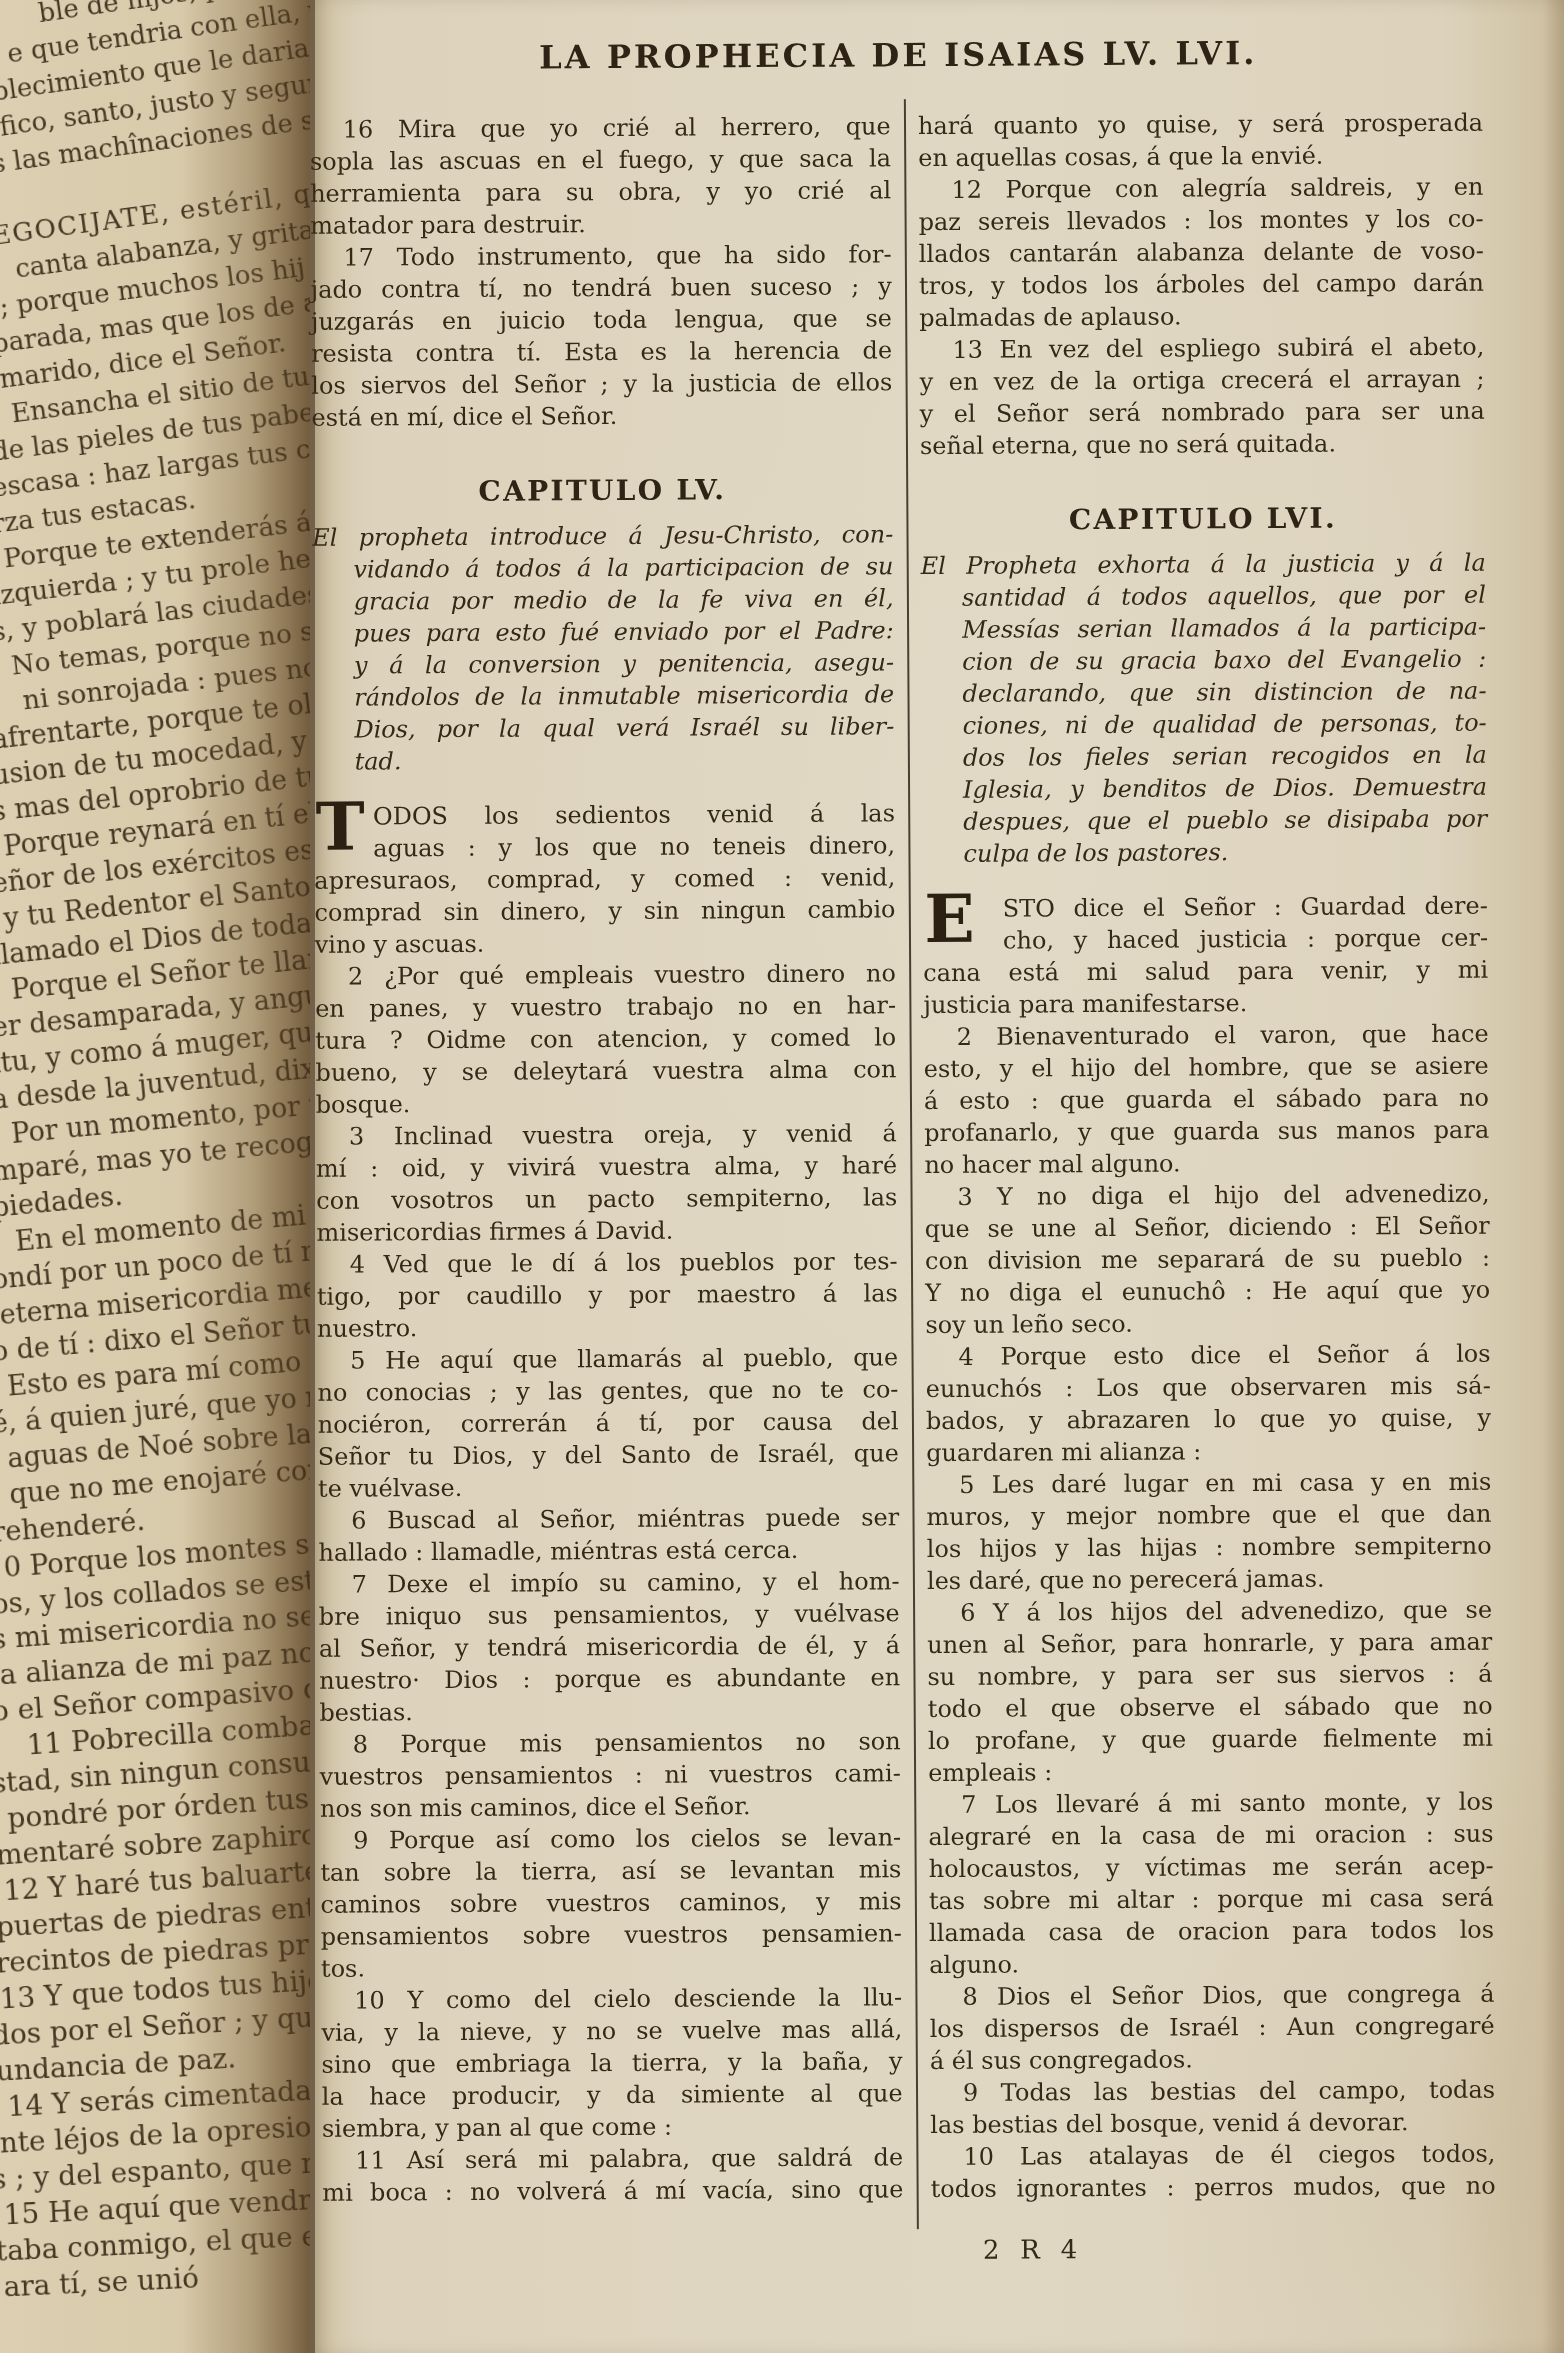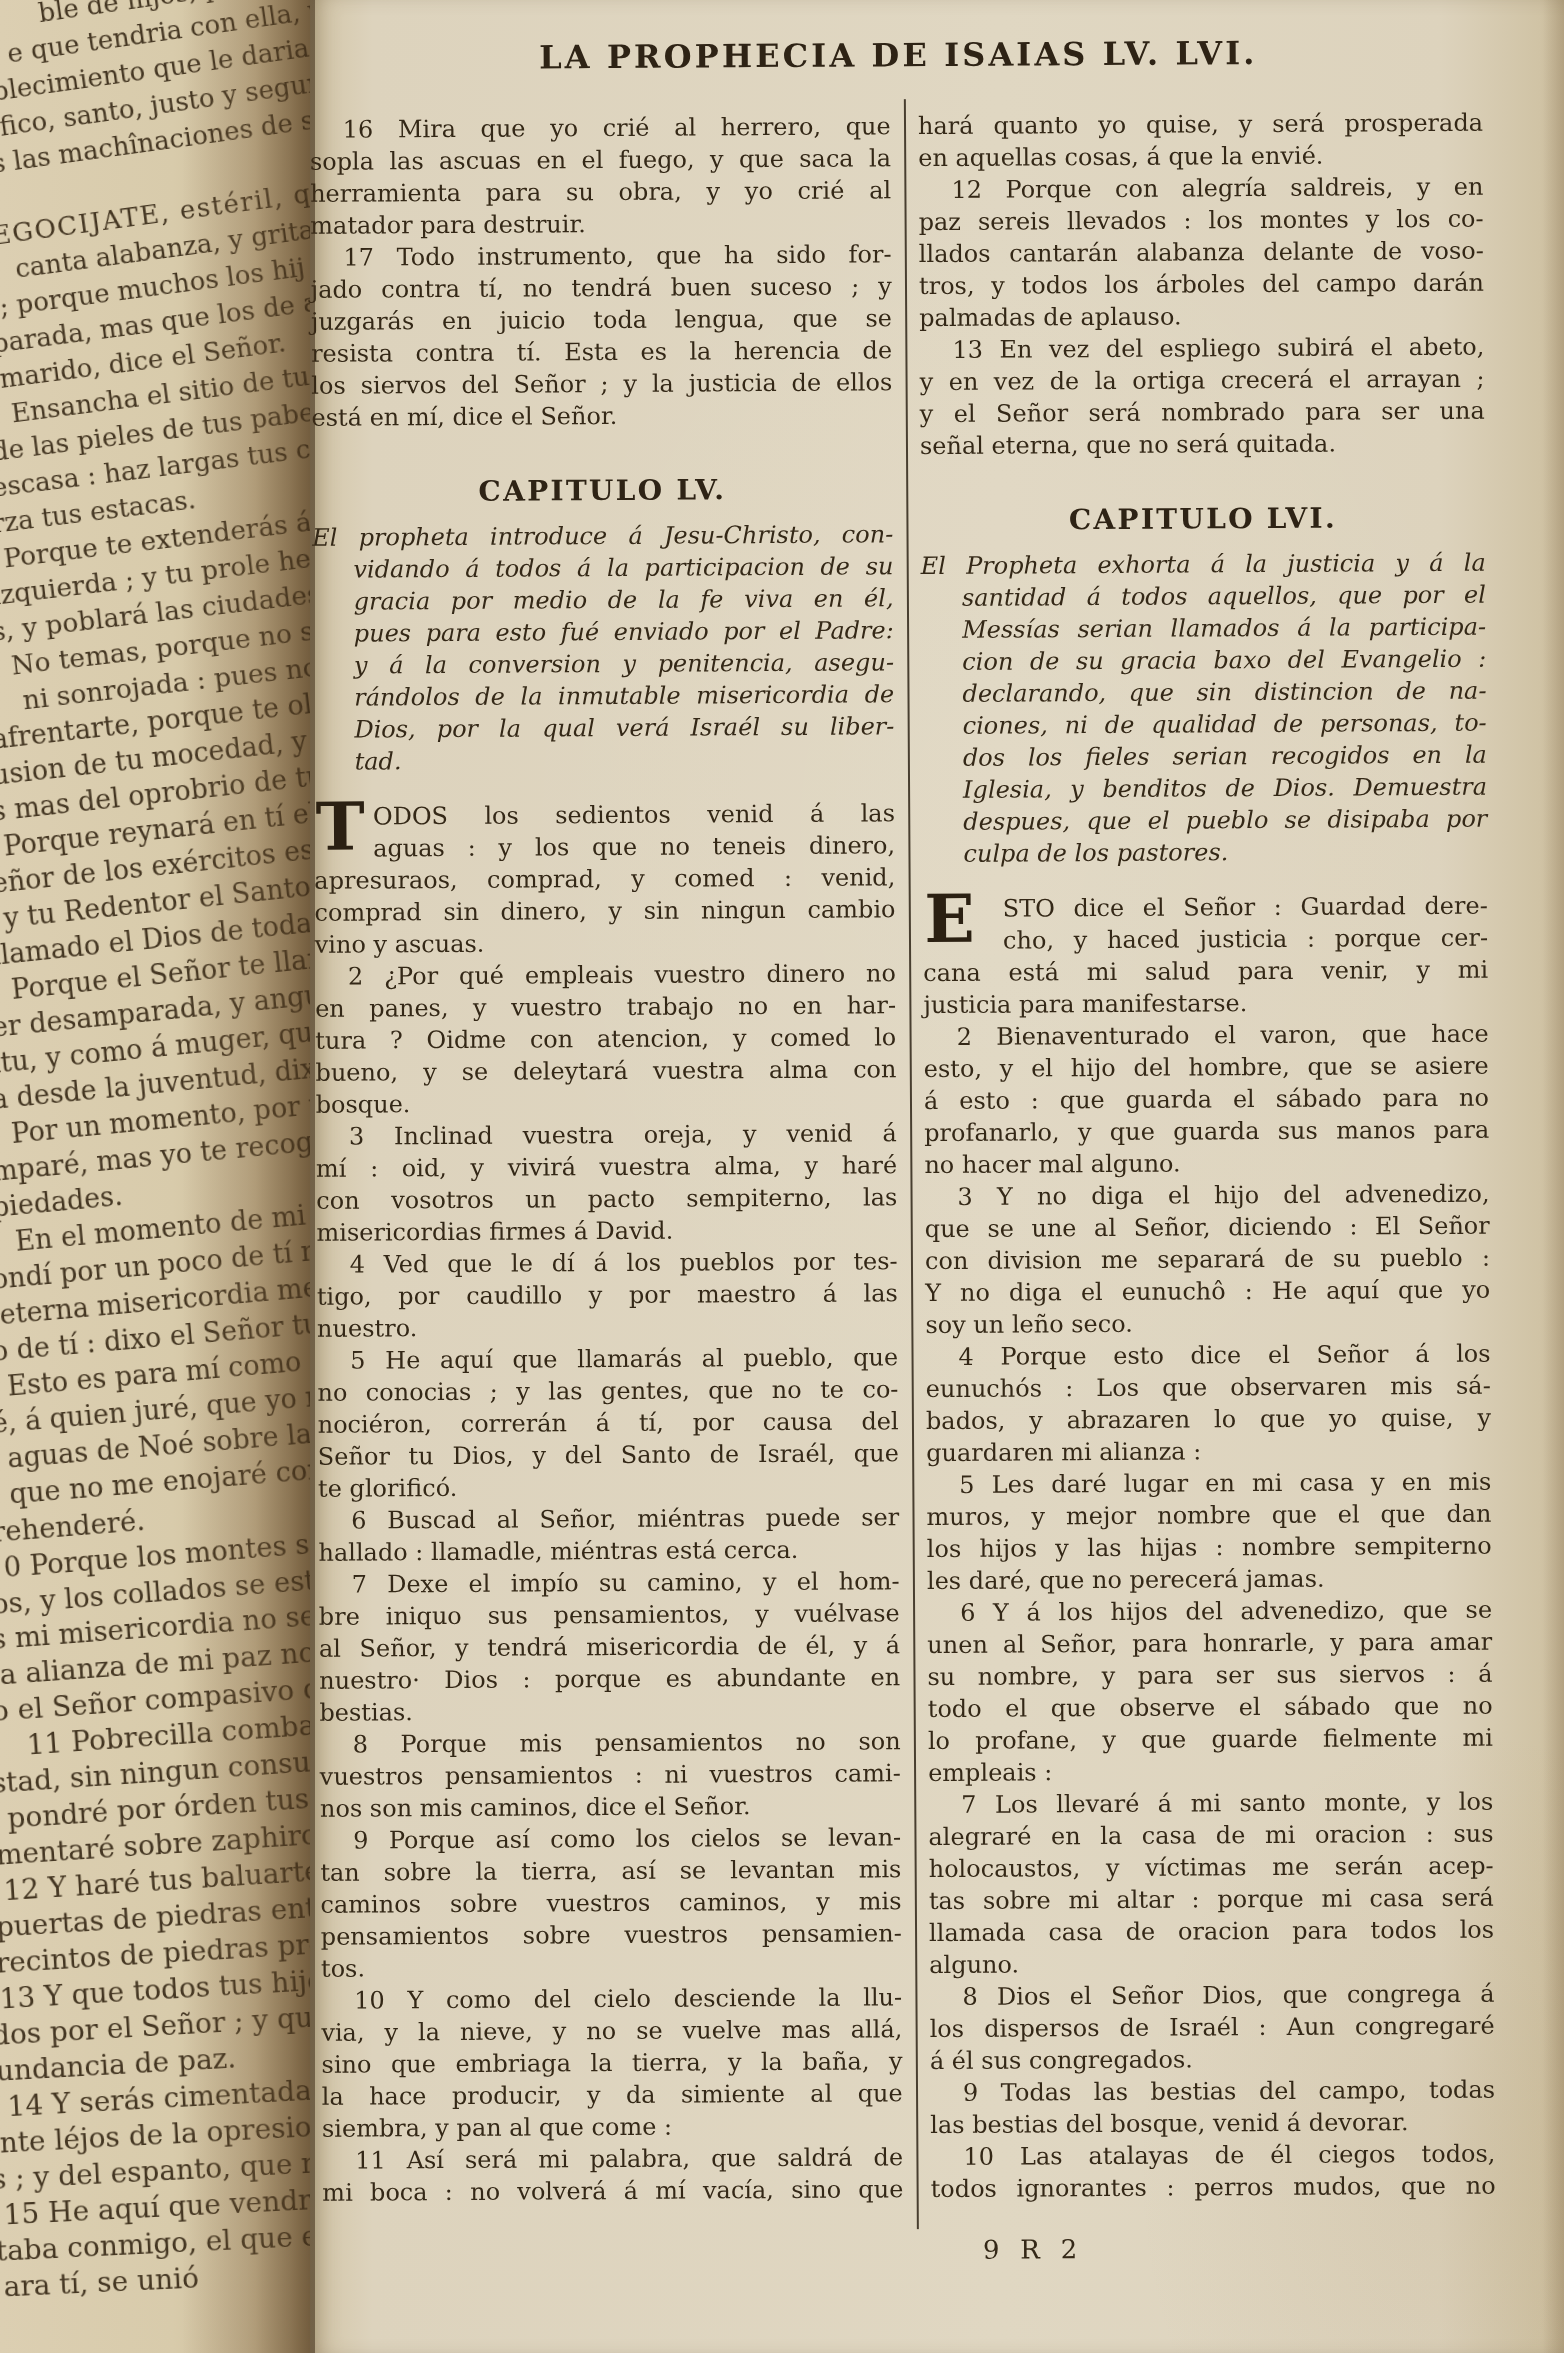--- a/index.html
+++ b/index.html
@@ -189,21 +189,21 @@
           <div class="ln j"><span>mí : oid, y vivirá vuestra alma, y haré</span></div>
           <div class="ln j"><span>con vosotros un pacto sempiterno, las</span></div>
           <div class="ln e"><span>misericordias firmes á David.</span></div>
           <div class="ln jf"><span>4 Ved que le dí á los pueblos por tes-</span></div>
           <div class="ln j"><span>tigo, por caudillo y por maestro á las</span></div>
           <div class="ln e"><span>nuestro.</span></div>
           <div class="ln jf"><span>5 He aquí que llamarás al pueblo, que</span></div>
           <div class="ln j"><span>no conocias ; y las gentes, que no te co-</span></div>
           <div class="ln j"><span>nociéron, correrán á tí, por causa del</span></div>
           <div class="ln j"><span>Señor tu Dios, y del Santo de Israél, que</span></div>
-          <div class="ln e"><span>te glorificó.</span></div>
+          <div class="ln e"><span>te vuélvase.</span></div>
           <div class="ln jf"><span>6 Buscad al Señor, miéntras puede ser</span></div>
           <div class="ln e"><span>hallado : llamadle, miéntras está cerca.</span></div>
           <div class="ln jf"><span>7 Dexe el impío su camino, y el hom-</span></div>
           <div class="ln j"><span>bre iniquo sus pensamientos, y vuélvase</span></div>
           <div class="ln j"><span>al Señor, y tendrá misericordia de él, y á</span></div>
           <div class="ln j"><span>nuestro· Dios : porque es abundante en</span></div>
           <div class="ln e"><span>bestias.</span></div>
           <div class="ln jf"><span>8 Porque mis pensamientos no son</span></div>
           <div class="ln j"><span>vuestros pensamientos : ni vuestros cami-</span></div>
           <div class="ln e"><span>nos son mis caminos, dice el Señor.</span></div>
@@ -278,19 +278,19 @@
           <div class="ln j"><span>llamada casa de oracion para todos los</span></div>
           <div class="ln e"><span>alguno.</span></div>
           <div class="ln jf"><span>8 Dios el Señor Dios, que congrega á</span></div>
           <div class="ln j"><span>los dispersos de Israél : Aun congregaré</span></div>
           <div class="ln e"><span>á él sus congregados.</span></div>
           <div class="ln jf"><span>9 Todas las bestias del campo, todas</span></div>
           <div class="ln e"><span>las bestias del bosque, venid á devorar.</span></div>
           <div class="ln jf"><span>10 Las atalayas de él ciegos todos,</span></div>
           <div class="ln j"><span>todos ignorantes : perros mudos, que no</span></div>
         </div>
-      <div class="signature">9 R 2</div>
+      <div class="signature">2 R 4</div>
     </div>
     <div class="right-edge-shade"></div>
   </div>
 
 </div>
 
 
 </body></html>

